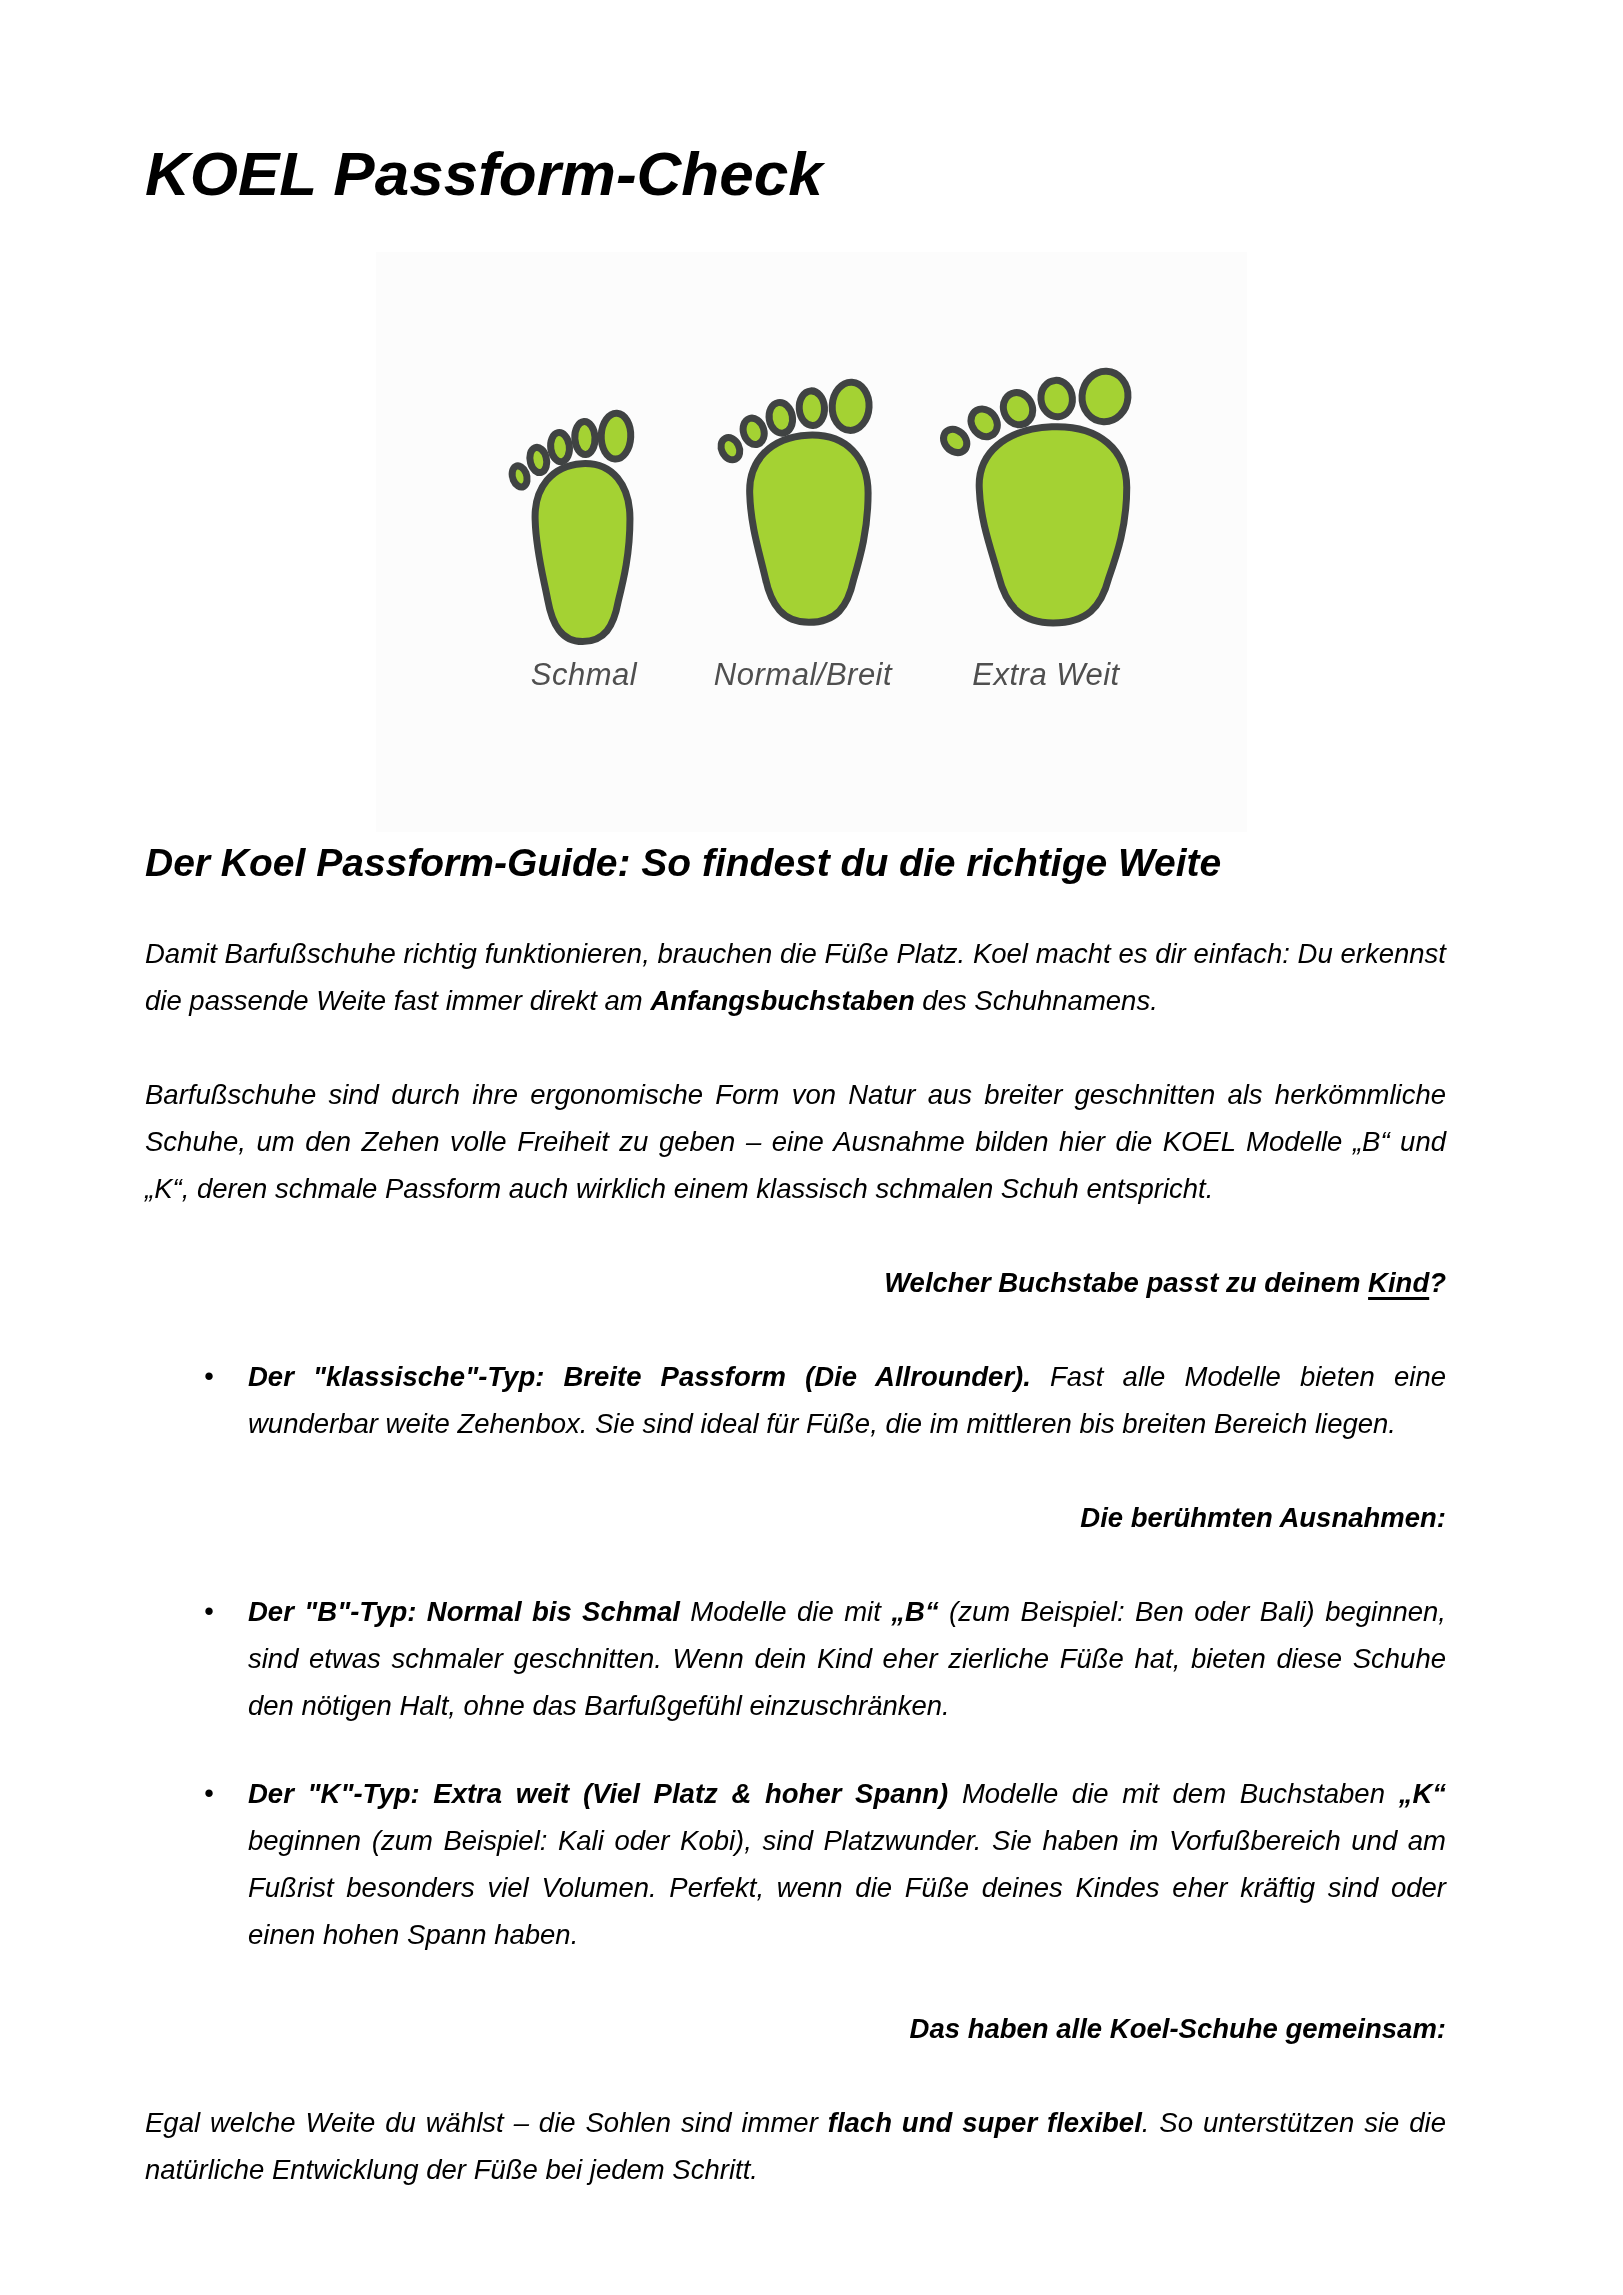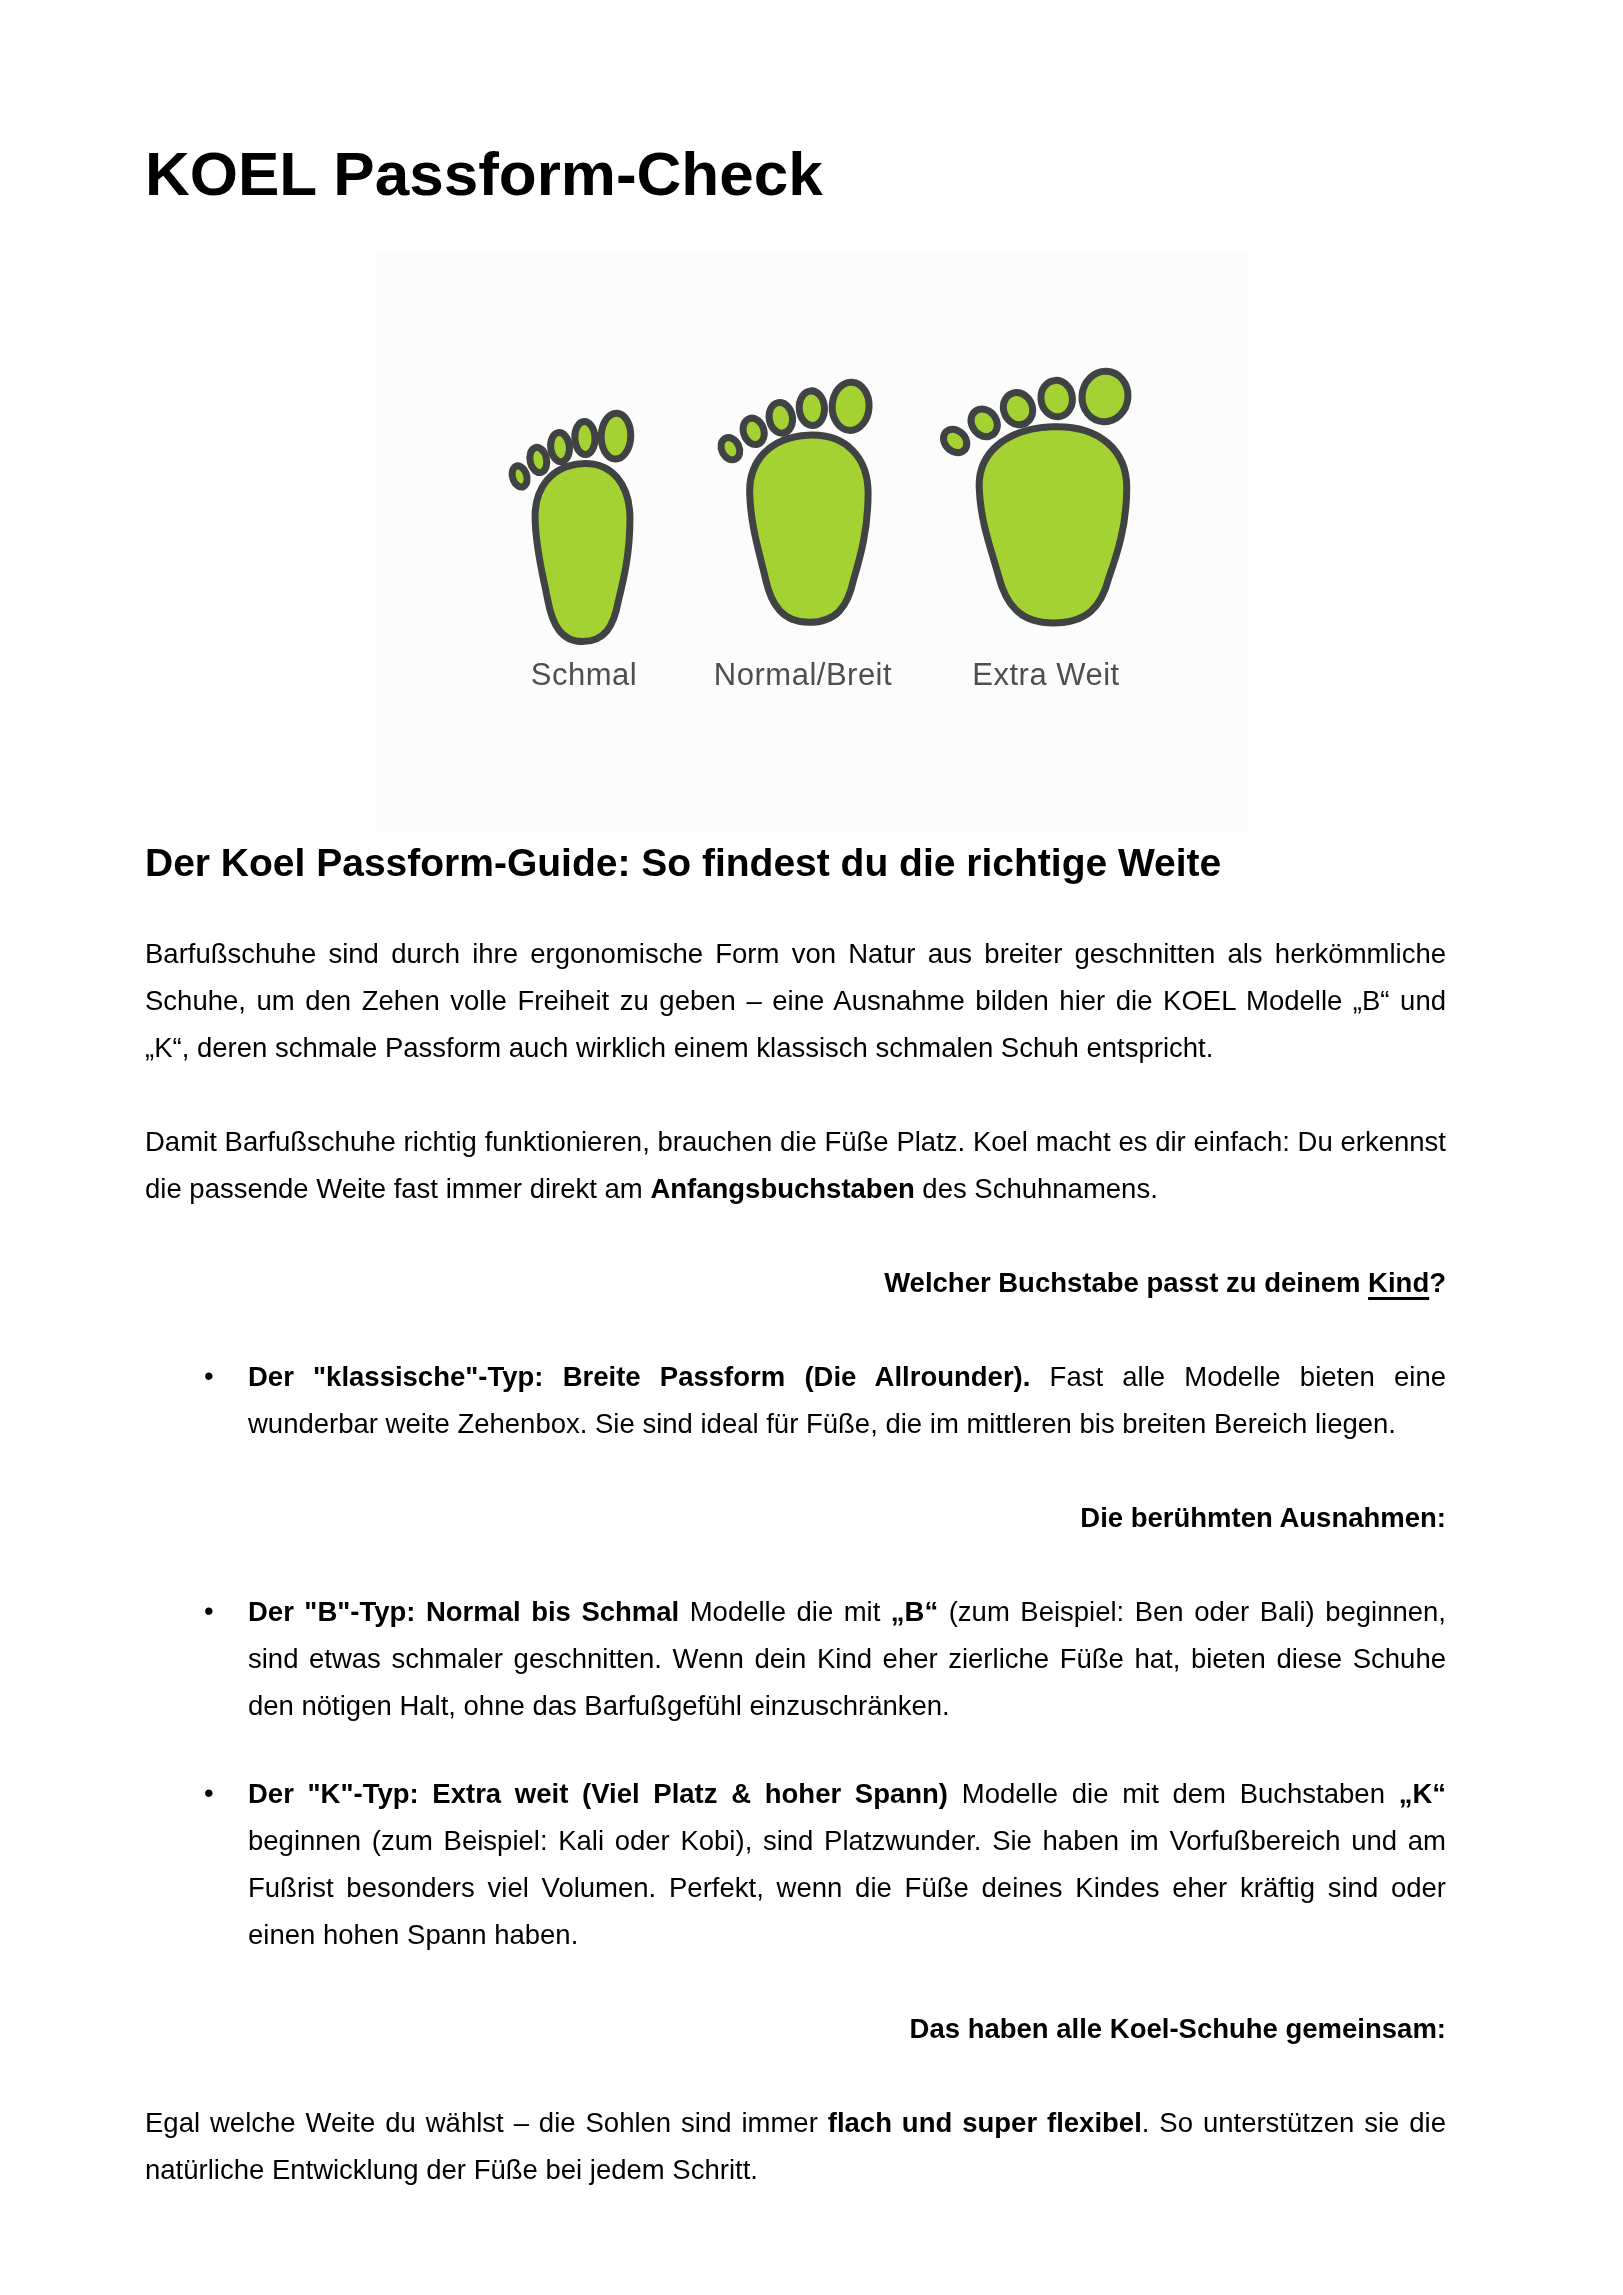--- a/index.html
+++ b/index.html
@@ -4,20 +4,21 @@
 <style>
   html, body { margin: 0; padding: 0; background: #ffffff; }
   .page {
     position: relative;
     width: 1624px;
     height: 2296px;
     background: var(--page-bg, #ffffff);
     font-family: "Liberation Sans", "DejaVu Sans", sans-serif;
     color: var(--text-color, #000000);
     overflow: hidden;
+    font-style: italic;
   }
   .content {
     position: absolute;
     left: 145px;
     top: 0;
     width: 1301px;
   }
   h1.doc-title {
     margin: 0;
     padding-top: 140px;
@@ -142,22 +143,22 @@
       </div>
 
       <div class="foot-label" style="left:208px;">Schmal</div>
       <div class="foot-label" style="left:427px;">Normal/Breit</div>
       <div class="foot-label" style="left:670px;">Extra Weit</div>
     </div>
 
     <h2 class="guide-heading">Der Koel Passform-Guide: So findest du die richtige Weite</h2>
 
     <div class="blocks">
+        <p><span>Damit Barfußschuhe richtig funktionieren, brauchen die Füße Platz. Koel macht es dir einfach: Du erkennst die passende Weite fast immer direkt am </span><span class="seg-b">Anfangsbuchstaben</span><span> des Schuhnamens.</span></p>
         <p><span>Barfußschuhe sind durch ihre ergonomische Form von Natur aus breiter geschnitten als herkömmliche Schuhe, um den Zehen volle Freiheit zu geben – eine Ausnahme bilden hier die KOEL Modelle „B“ und „K“, deren schmale Passform auch wirklich einem klassisch schmalen Schuh entspricht.</span></p>
-        <p><span>Damit Barfußschuhe richtig funktionieren, brauchen die Füße Platz. Koel macht es dir einfach: Du erkennst die passende Weite fast immer direkt am </span><span class="seg-b">Anfangsbuchstaben</span><span> des Schuhnamens.</span></p>
         <h3><span>Welcher Buchstabe passt zu deinem </span><span class="seg-u">Kind</span><span>?</span></h3>
         <ul class="bullets">
           <li><span class="seg-b">Der "klassische"-Typ: Breite Passform (Die Allrounder).</span><span> Fast alle Modelle bieten eine wunderbar weite Zehenbox. Sie sind ideal für Füße, die im mittleren bis breiten Bereich liegen.</span></li>
         </ul>
         <h3><span>Die berühmten Ausnahmen:</span></h3>
         <ul class="bullets">
           <li><span class="seg-b">Der "B"-Typ: Normal bis Schmal</span><span> Modelle die mit </span><span class="seg-b">„B“</span><span> (zum Beispiel: Ben oder Bali) beginnen, sind etwas schmaler geschnitten. Wenn dein Kind eher zierliche Füße hat, bieten diese Schuhe den nötigen Halt, ohne das Barfußgefühl einzuschränken.</span></li>
           <li><span class="seg-b">Der "K"-Typ: Extra weit (Viel Platz &amp; hoher Spann)</span><span> Modelle die mit dem Buchstaben </span><span class="seg-b">„K“</span><span> beginnen (zum Beispiel: Kali oder Kobi), sind Platzwunder. Sie haben im Vorfußbereich und am Fußrist besonders viel Volumen. Perfekt, wenn die Füße deines Kindes eher kräftig sind oder einen hohen Spann haben.</span></li>
         </ul>
         <h3><span>Das haben alle Koel-Schuhe gemeinsam:</span></h3>

